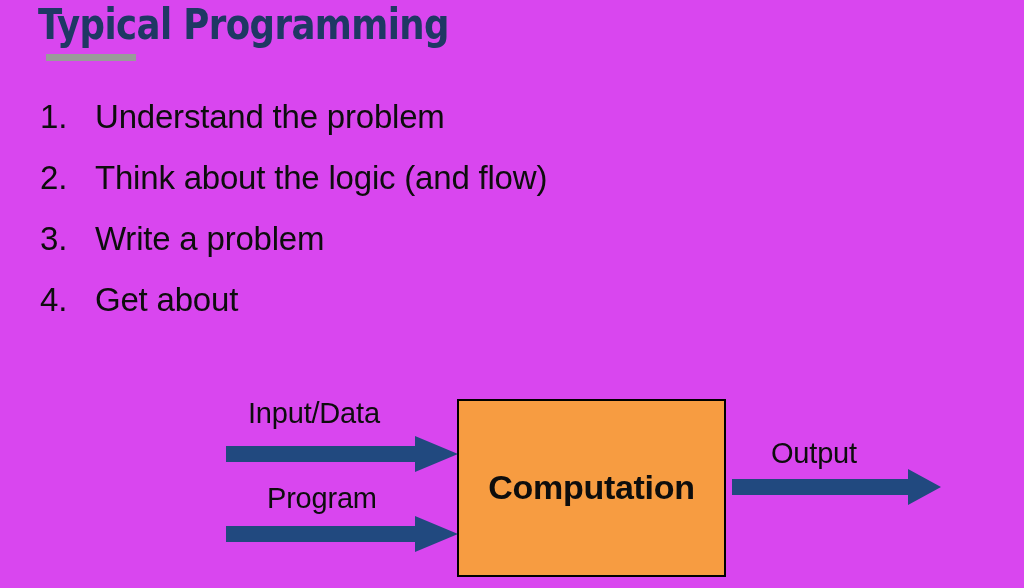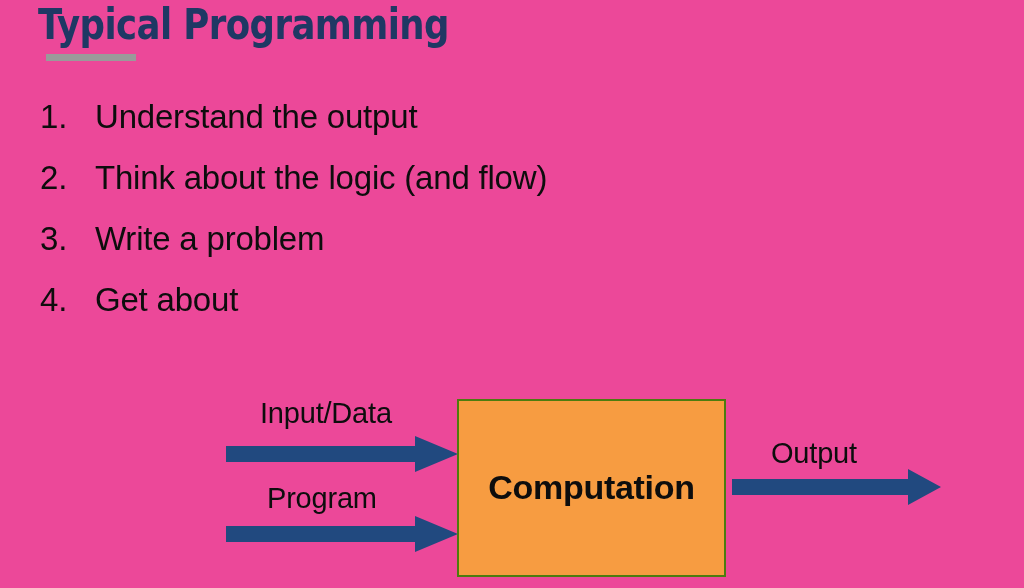--- a/index.html
+++ b/index.html
@@ -12,21 +12,21 @@
     height: 588px;
     position: relative;
     overflow: hidden;
     font-family: "Liberation Sans", sans-serif;
     -webkit-font-smoothing: antialiased;
   }
 
   .slide {
     position: absolute;
     inset: 0;
-    background: #ec4899;
+    background: #d946ef;
   }
 
   
   .slide-title {
     position: absolute;
     left: 38px;
     top: 1px;
     font-family: "DejaVu Sans Condensed", "Liberation Sans Narrow", "Liberation Sans", sans-serif;
     font-size: 42px;
     font-weight: bold;
@@ -84,21 +84,21 @@
   }
   .diagram > * { pointer-events: auto; }
 
   .comp-box {
     position: absolute;
     left: 457px;
     top: 399px;
     width: 269px;
     height: 178px;
     background: #F79C41;
-    border: 2px solid #4d7c0f;
+    border: 2px solid #000000;
     box-sizing: border-box;
     display: flex;
     align-items: center;
     justify-content: center;
   }
   .comp-label {
     font-size: 34px;
     font-weight: bold;
     color: #0D0D0D;
     letter-spacing: -0.3px;
@@ -115,36 +115,36 @@
   }
 
   .flow-label {
     position: absolute;
     font-size: 29px;
     color: #0D0D0D;
     letter-spacing: -0.2px;
     white-space: nowrap;
     line-height: 1;
   }
-  .label-input  { left: 260px; top: 399px; }
+  .label-input  { left: 248px; top: 399px; }
   .label-program{ left: 267px; top: 484px; }
   .label-output { left: 771px; top: 439px; }
 </style>
 </head>
 <body>
 
 <div class="slide">
 
   <div class="slide-title">Typical Programming</div>
   <div class="title-rule"></div>
 
   <div class="steps">
     <div class="step-row">
       <span class="step-num">1.</span>
-      <span class="step-label">Understand the output</span>
+      <span class="step-label">Understand the problem</span>
     </div>
     <div class="step-row">
       <span class="step-num">2.</span>
       <span class="step-label">Think about the logic (and flow)</span>
     </div>
     <div class="step-row">
       <span class="step-num">3.</span>
       <span class="step-label">Write a problem</span>
     </div>
     <div class="step-row">

